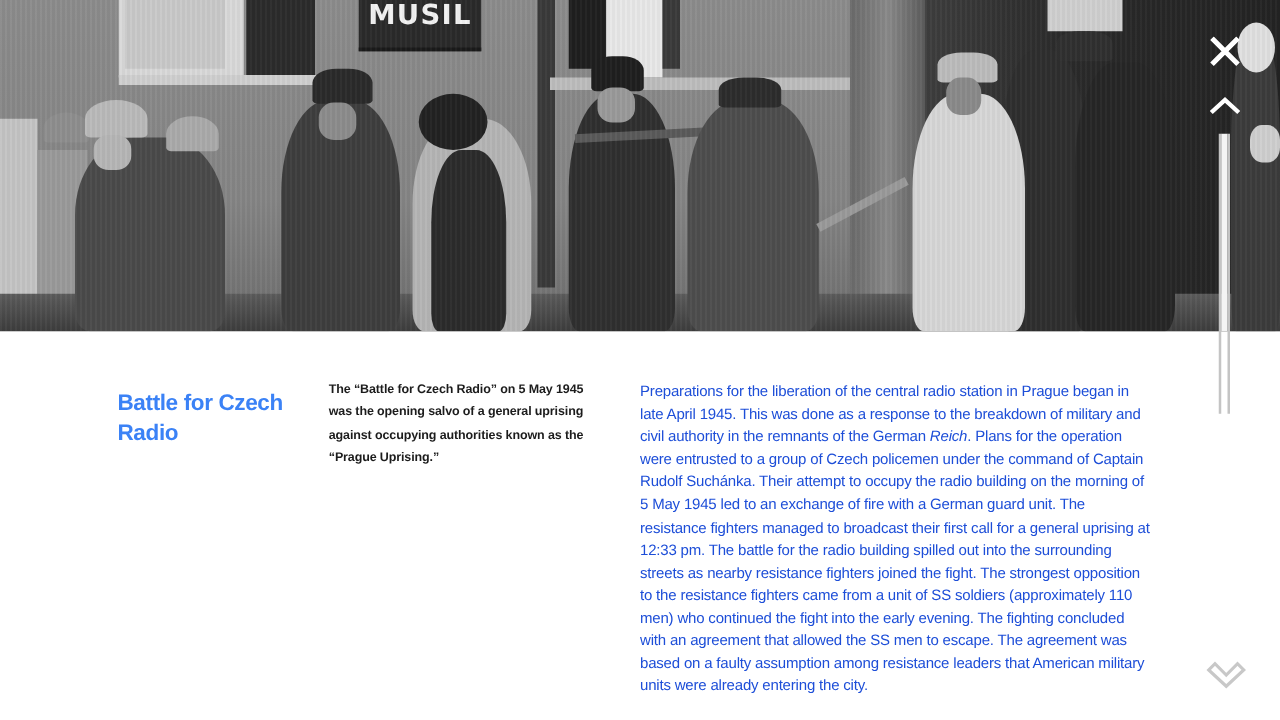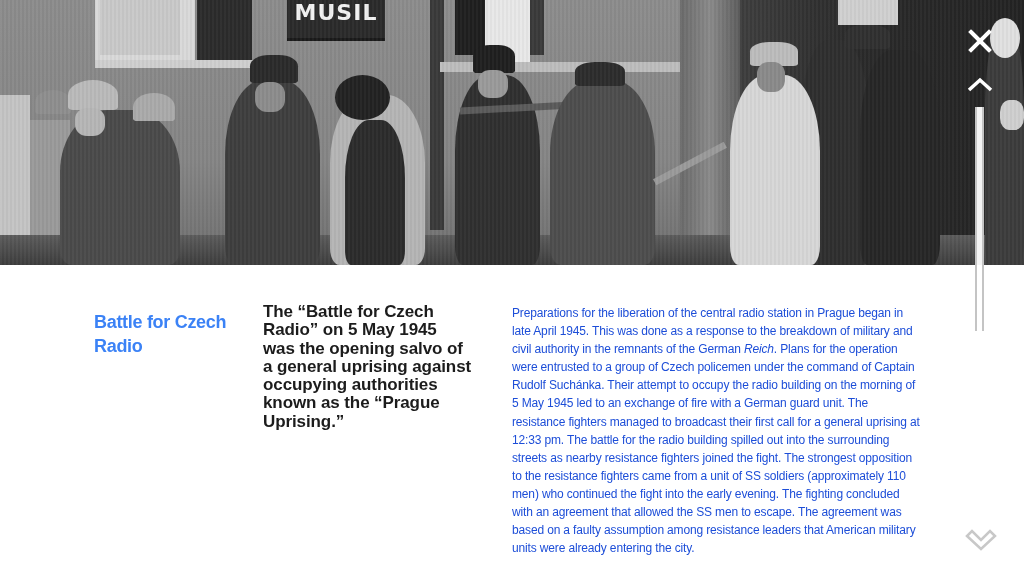--- a/index.html
+++ b/index.html
@@ -61,21 +61,21 @@
   .close-btn { left:968px; top:29px; width:24px; height:24px; cursor:pointer; }
   .up-btn { left:967px; top:76px; width:26px; height:16px; cursor:pointer; }
   .scrollbar { left:975px; top:107px; width:9px; height:224px; cursor:pointer; }
   .scroll-track { position:absolute; left:0; top:0; width:9px; height:224px; }
   .scroll-track .rail { position:absolute; top:0; width:2px; height:224px; background:#c4c4c4; }
   .scroll-thumb { position:absolute; left:2px; top:0; width:5px; height:158px; background:#f4f4f4; }
   .down-btn { left:964px; top:528px; width:34px; height:26px; cursor:pointer; }
 
   
   .title { position:absolute; left:82px; top:298px; width:160px; font-weight:bold; font-size:18px; line-height:24px; color:#3b82f6; letter-spacing:-0.3px; margin:12px; }
-  .summary { position:absolute; left:263px; top:303px; width:210px; font-weight:bold; font-size:17px; line-height:18.3px; color:#1c1c1c; margin:0; letter-spacing:-0.1px; }
+  .summary { position:absolute; left:263px; top:303px; width:210px; font-weight:bold; font-size:10px; line-height:18.3px; color:#1c1c1c; margin:0; letter-spacing:-0.1px; }
   .body { position:absolute; left:512px; top:304px; width:410px; font-size:12px; line-height:18.1px; color:#1d4ed8; margin:0; letter-spacing:-0.15px; }
   .body em { font-style:italic; }
 </style>
 </head>
 <body>
 
 <div class="hero" role="img" aria-label="Black-and-white photo of armed resistance fighters and soldiers in a Prague street">
   <div class="layer wall"></div>
   <div class="layer win1"></div>
   <div class="layer win1b"></div>

